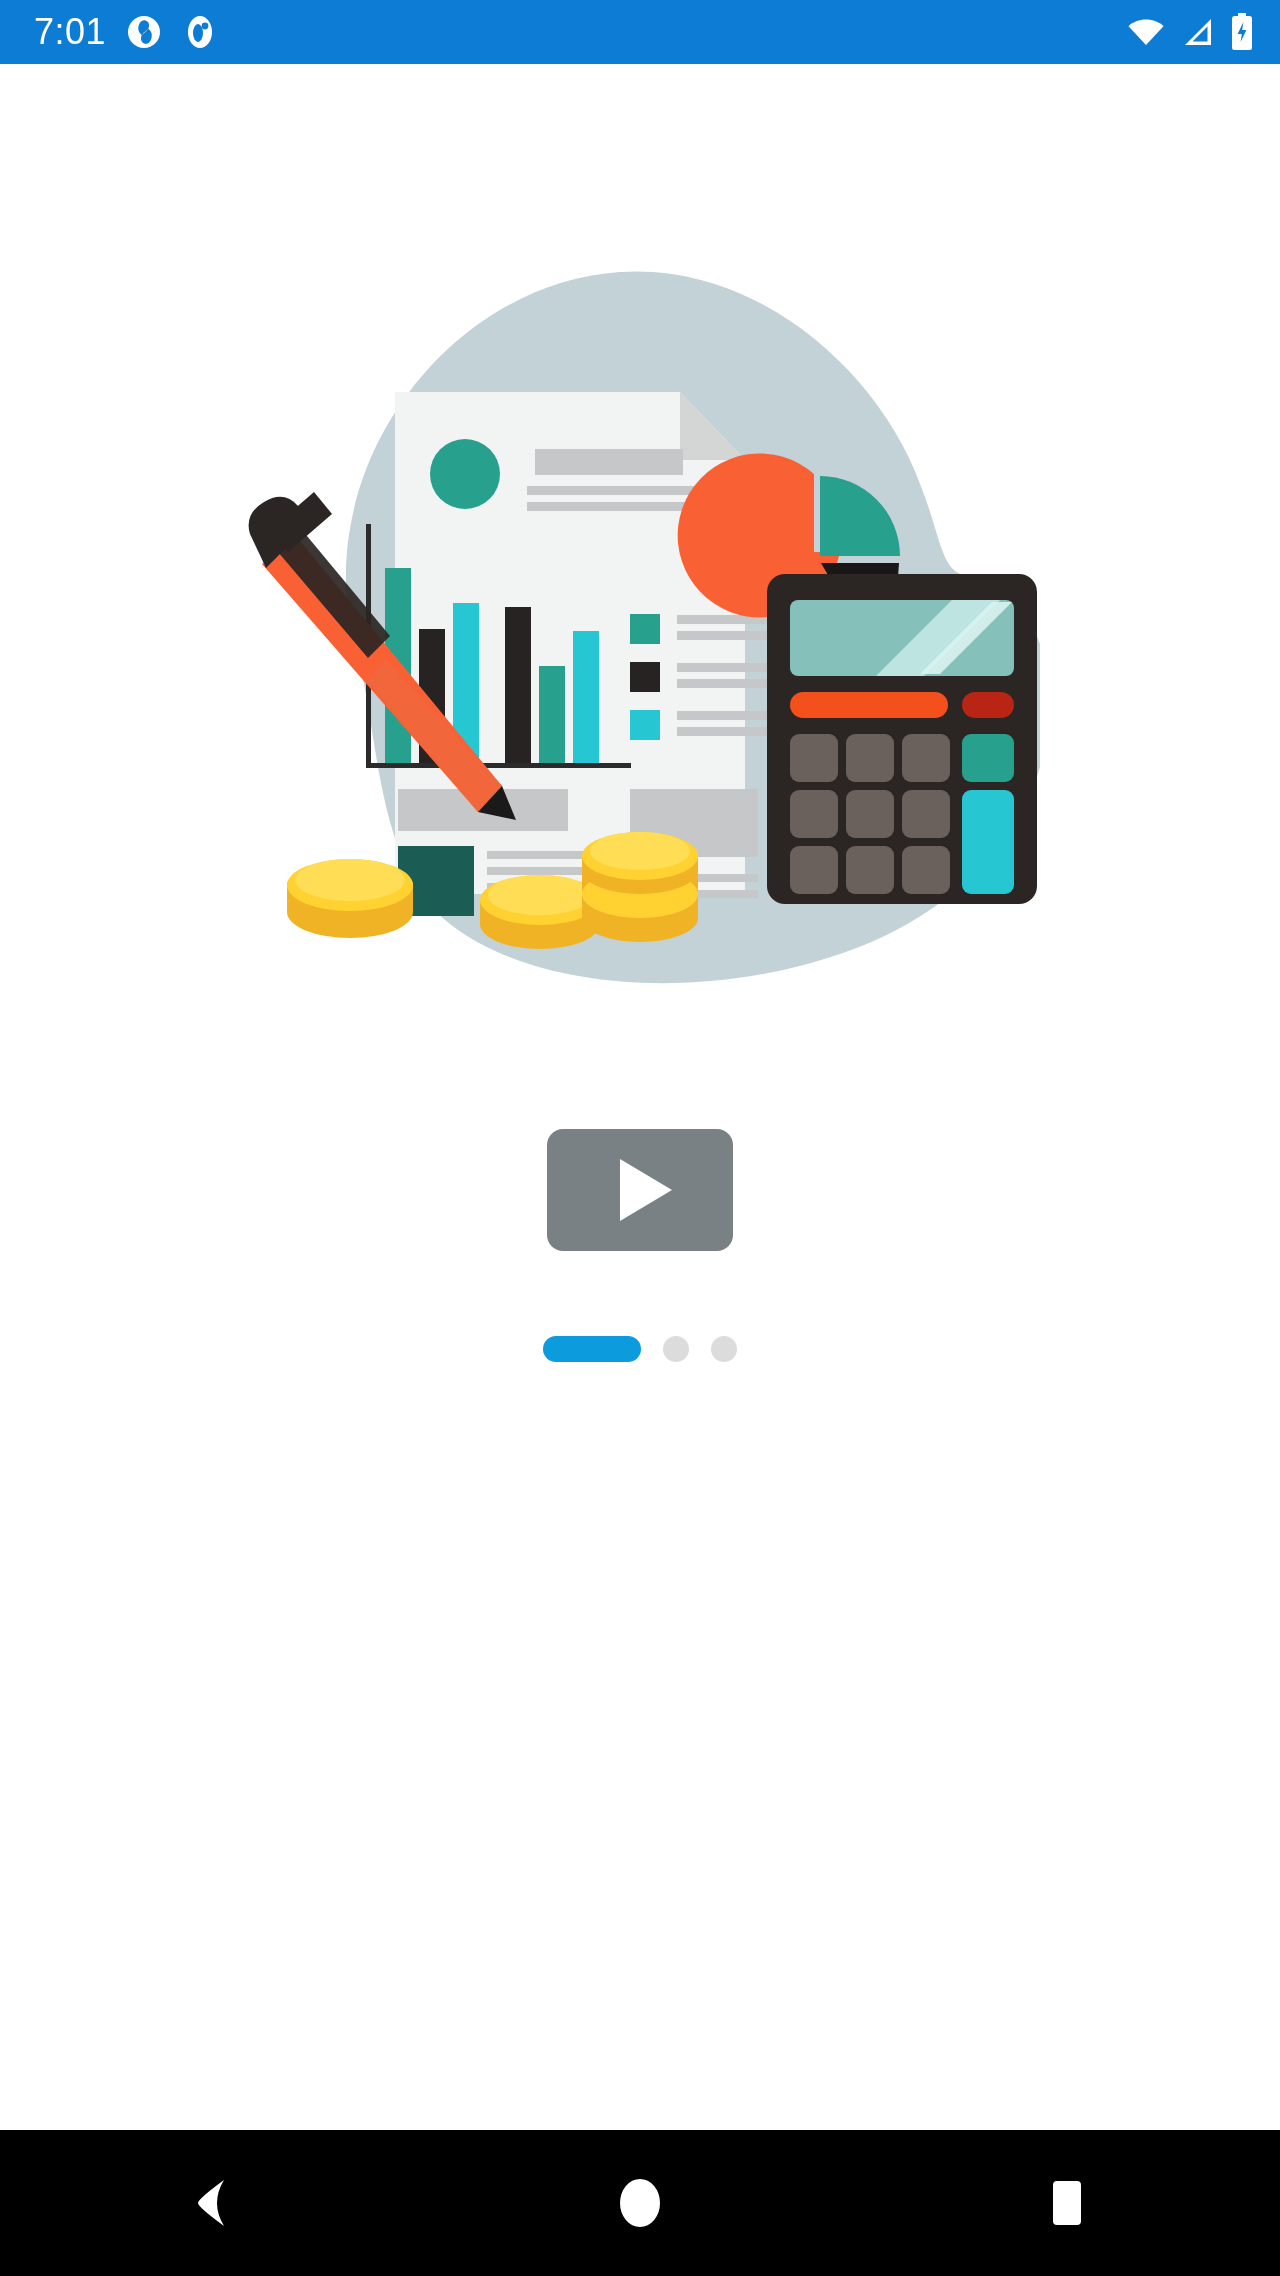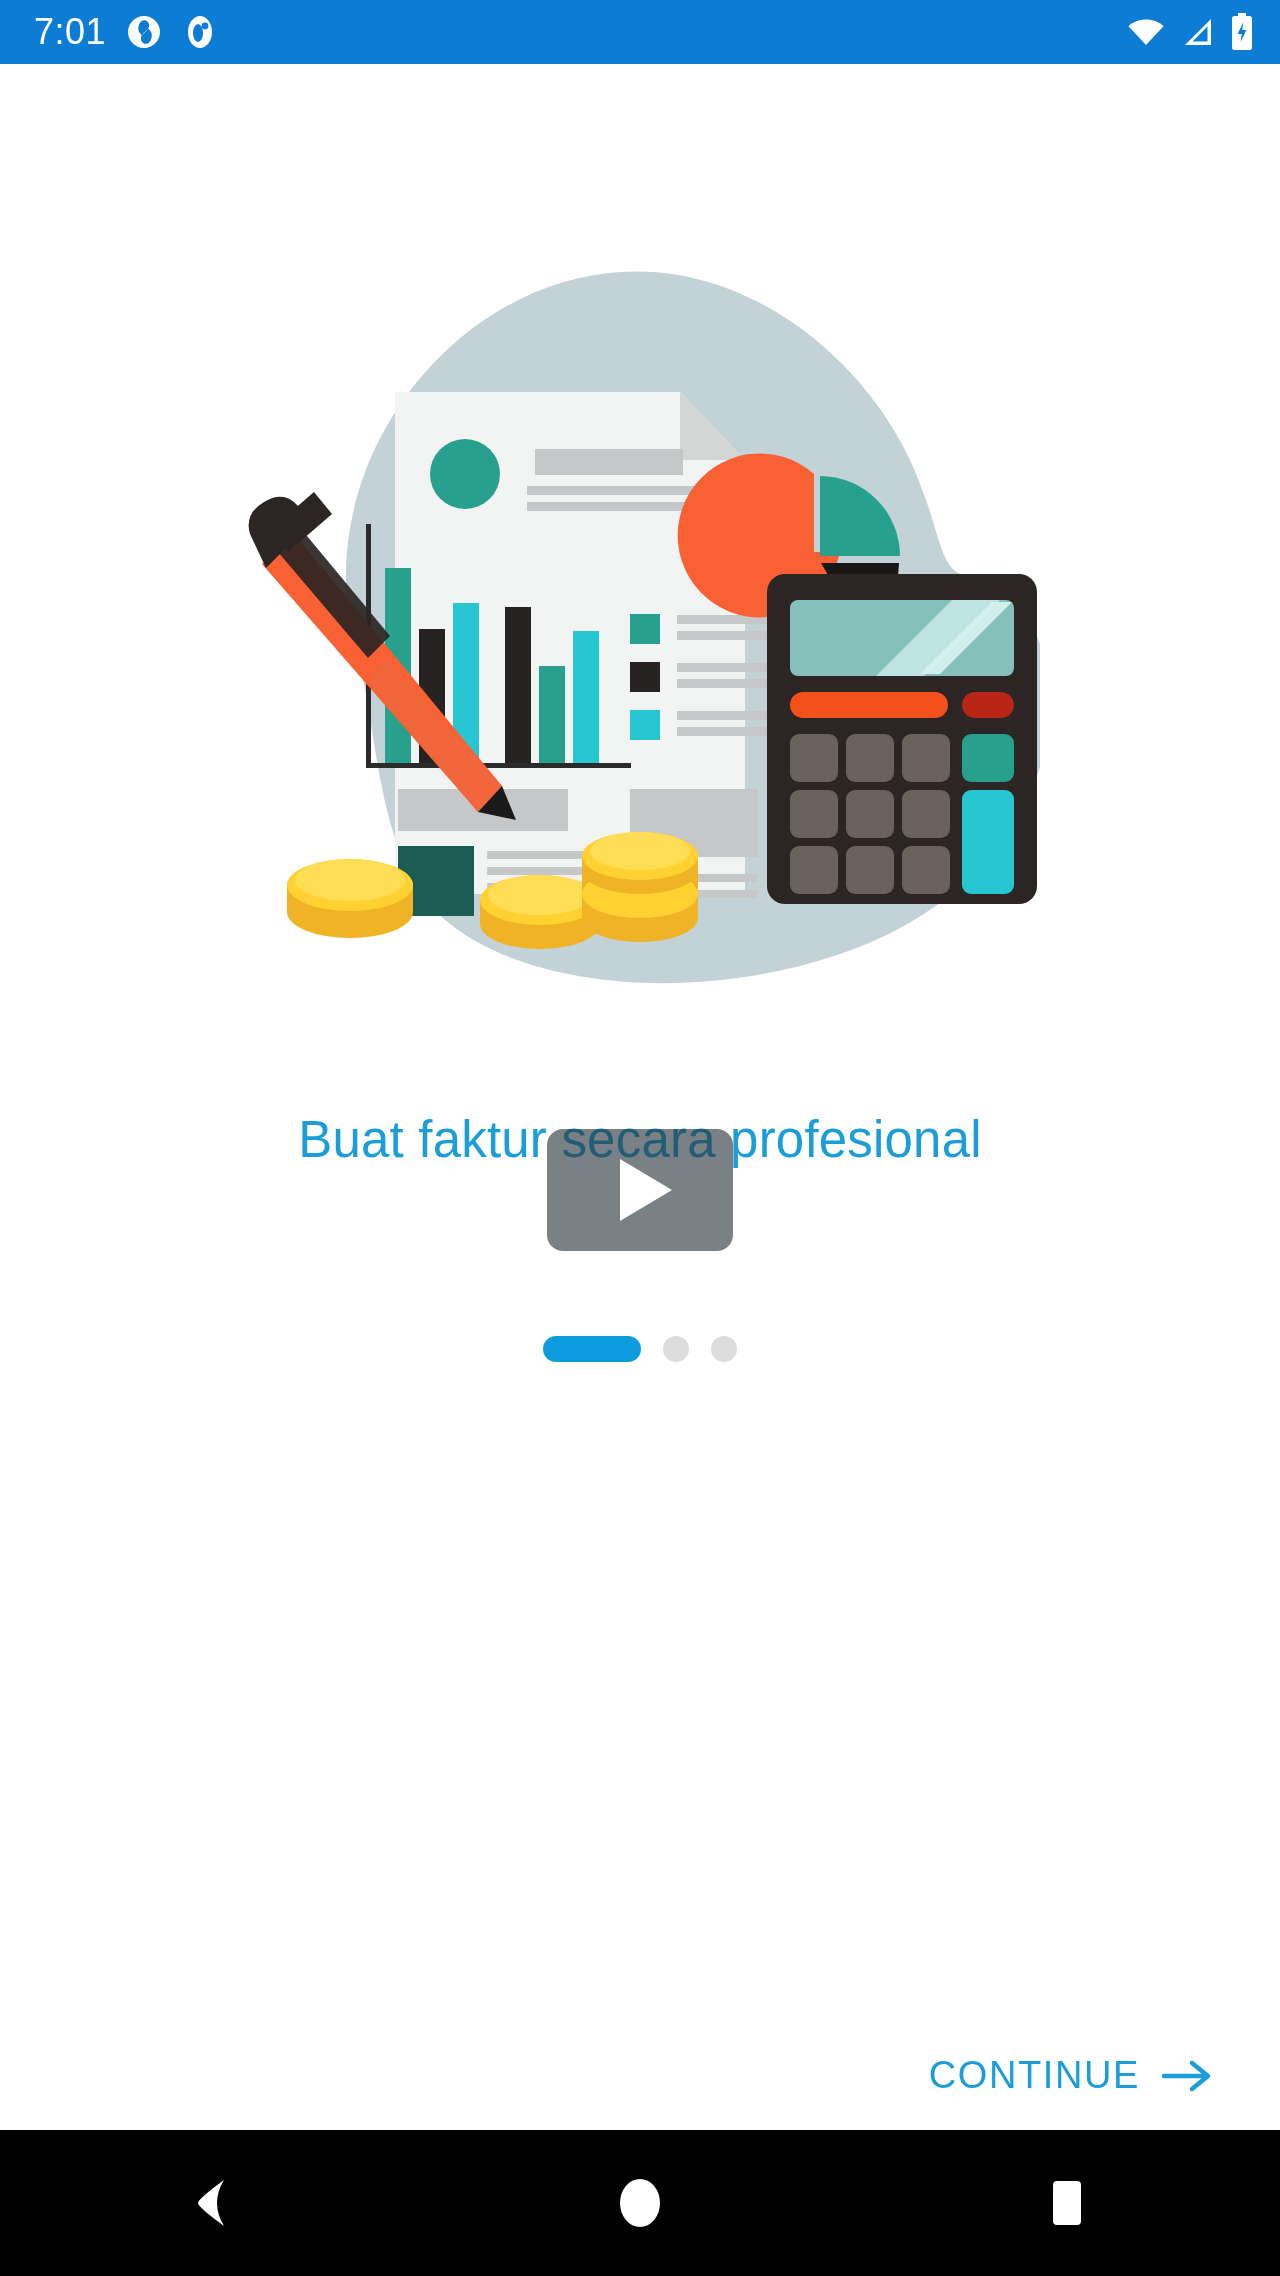--- a/index.html
+++ b/index.html
@@ -252,40 +252,33 @@
           <rect x="662" y="556" width="48" height="48" rx="9" fill="#6a605c"></rect>
           <rect x="722" y="556" width="52" height="104" rx="9" fill="#26c6d3"></rect>
           <rect x="550" y="612" width="48" height="48" rx="9" fill="#6a605c"></rect>
           <rect x="606" y="612" width="48" height="48" rx="9" fill="#6a605c"></rect>
           <rect x="662" y="612" width="48" height="48" rx="9" fill="#6a605c"></rect>
         </g>
       </svg>
     </div>
 
     <div id="headline">
-      <span>Buat faktur secara profesional</span><br>
+      <br>
     </div>
 
     <div id="play-overlay">
       <div id="play-triangle"></div>
     </div>
 
     <div id="page-dots">
       <span class="dot active"></span>
       <span class="dot"></span>
       <span class="dot"></span>
     </div>
 
-    <button id="continue-btn">
-      <span id="continue-label">CONTINUE</span>
-      <svg width="52" height="40" viewBox="0 0 52 40">
-        <path d="M2 20 H44" stroke="#1b9dd9" stroke-width="4.5" fill="none" stroke-linecap="round"></path>
-        <path d="M30 7 L46 20 L30 33" stroke="#1b9dd9" stroke-width="4.5" fill="none" stroke-linecap="round" stroke-linejoin="round"></path>
-      </svg>
-    </button>
   </div>
 
   <div id="nav-bar">
     <button class="nav-btn">
       <svg width="46" height="52" viewBox="0 0 46 52">
         <path d="M34 3 Q20 26 34 49 Q8 30 8 26 Q8 22 34 3 Z" fill="#ffffff"></path>
       </svg>
     </button>
     <button class="nav-btn">
       <svg width="52" height="52" viewBox="0 0 52 52">

